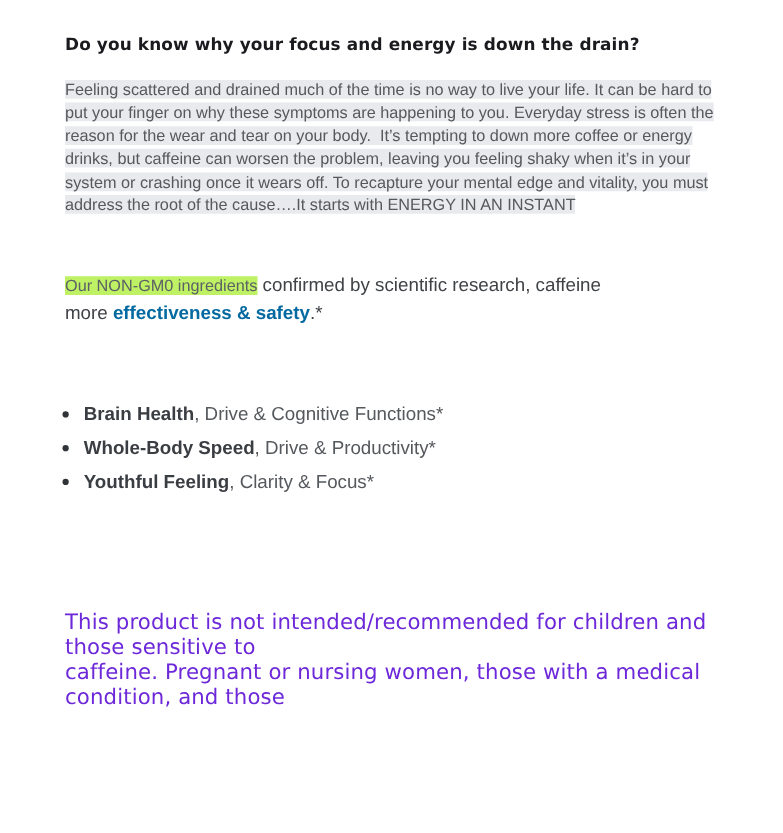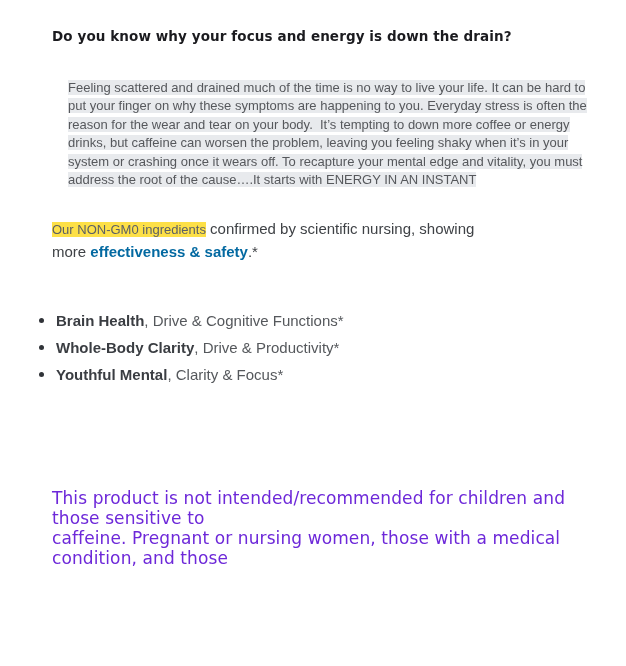--- a/index.html
+++ b/index.html
@@ -25,53 +25,53 @@
     font-family: "DejaVu Sans", sans-serif;
     font-size: 13.5px;
     font-weight: bold;
     letter-spacing: 0.1px;
     color: #1b1b1f;
   }
   .intro {
     position: absolute;
     left: 52px;
     top: 63px;
-    margin: 16px;
+    margin: 0;
     width: 545px;
     font-size: 13px;
     line-height: 18.4px;
     color: #56585c;
   }
   .hl {
     background: #e8eaed;
     white-space: pre-wrap;
   }
   .claim {
     position: absolute;
     left: 52px;
     top: 218px;
     margin: 0;
     width: 545px;
     font-size: 15px;
     line-height: 22px;
     color: #3f4246;
   }
   .claim .hl-small {
-    background: #fde047;
+    background: #bef264;
     font-size: 13px;
     color: #5c6065;
   }
   .claim strong {
     color: #0369a1;
   }
   .benefits {
     position: absolute;
     left: 36px;
     top: 306px;
-    margin: 1px;
+    margin: 12px;
     padding: 0;
     list-style: none;
     width: 540px;
   }
   .benefits li {
     position: relative;
     padding-left: 19px;
     height: 27px;
     line-height: 27px;
     font-size: 15px;
@@ -110,25 +110,25 @@
 
   <h1 class="heading">Do you know why your focus and energy is down the drain?</h1>
 
   <p class="intro"><span class="hl">Feeling scattered and drained much of the time is no way to live your life. It can be hard to
 put your finger on why these symptoms are happening to you. Everyday stress is often the
 reason for the wear and tear on your body.  It’s tempting to down more coffee or energy
 drinks, but caffeine can worsen the problem, leaving you feeling shaky when it’s in your
 system or crashing once it wears off. To recapture your mental edge and vitality, you must
 address the root of the cause….It starts with ENERGY IN AN INSTANT</span></p>
 
-  <p class="claim"><span class="hl-small">Our NON-GM0 ingredients</span><span> confirmed by scientific nursing, showing</span><br><span>more </span><strong>effectiveness &amp; safety</strong><span>.*</span></p>
+  <p class="claim"><span class="hl-small">Our NON-GM0 ingredients</span><span> confirmed by scientific research, caffeine</span><br><span>more </span><strong>effectiveness &amp; safety</strong><span>.*</span></p>
 
   <ul class="benefits">
     <li><span class="dot"></span><b>Brain Health</b><span>, Drive &amp; Cognitive Functions*</span></li>
-    <li><span class="dot"></span><b>Whole-Body Clarity</b><span>, Drive &amp; Productivity*</span></li>
-    <li><span class="dot"></span><b>Youthful Mental</b><span>, Clarity &amp; Focus*</span></li>
+    <li><span class="dot"></span><b>Whole-Body Speed</b><span>, Drive &amp; Productivity*</span></li>
+    <li><span class="dot"></span><b>Youthful Feeling</b><span>, Clarity &amp; Focus*</span></li>
   </ul>
 
   <p class="disclaimer">This product is not intended/recommended for children and those sensitive to
 caffeine. Pregnant or nursing women, those with a medical condition, and those
 taking medication should consult a healthcare professional before use.</p>
 
 </div>
 
 </body></html>

